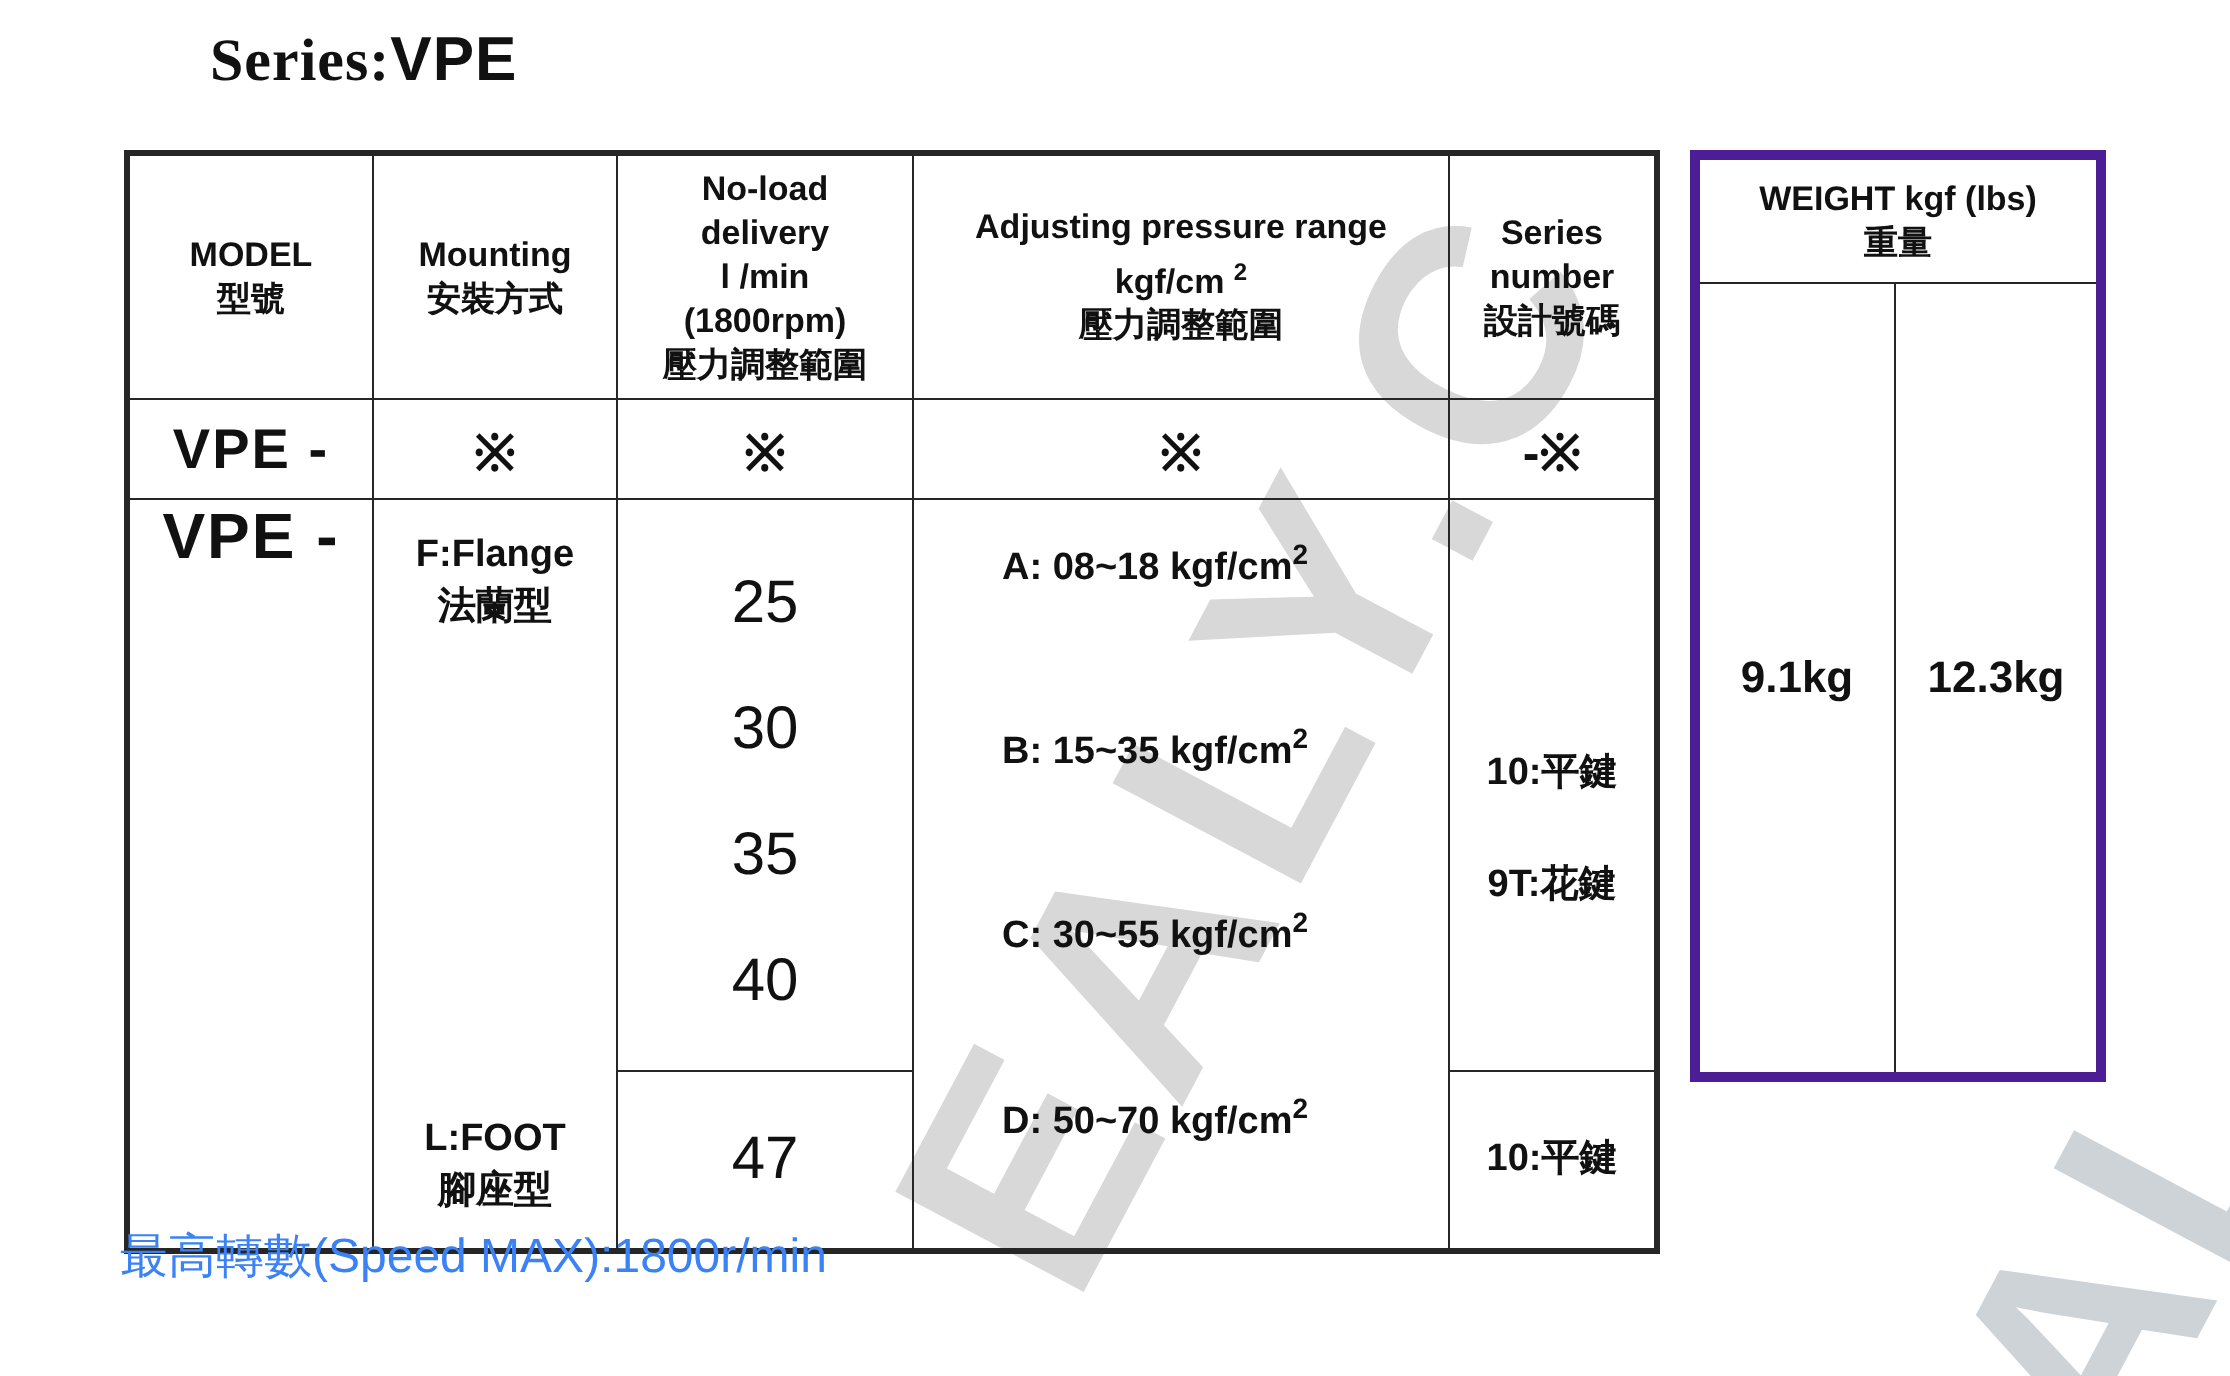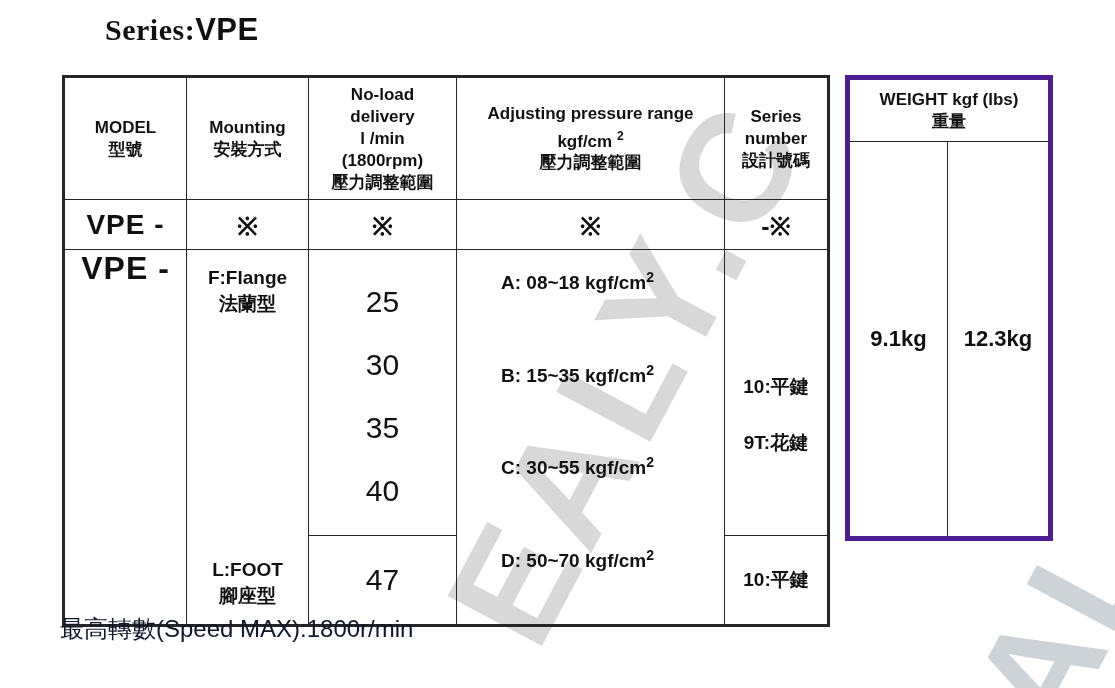--- a/index.html
+++ b/index.html
@@ -63,21 +63,21 @@
   .pressure-item sup { font-size:14px; font-weight:bold; }
 
   .design-inner { gap:32px; padding-top:46px; box-sizing:border-box; }
   .design-item  { font-weight:bold; font-size:19px; line-height:24px; white-space:nowrap; }
 
   .weight-title { font-weight:bold; font-size:17px; line-height:22px; }
   .weight-col-label { font-weight:bold; font-size:18px; }
   .weight-value { font-size:22px; }
 
   
-  .notes { position:absolute; left:60px; top:615px; z-index:1; font-size:24px; line-height:28px; color:#0f172a; }
+  .notes { position:absolute; left:60px; top:615px; z-index:1; font-size:24px; line-height:28px; color:#3b82f6; }
 </style>
 </head>
 <body>
 
 <div class="page">
 
   <div class="watermark wm-main" style="color: rgb(216, 216, 216);">EALY.C</div>
   <div class="watermark wm-corner" style="color: rgb(206, 211, 216);">EAL</div>
 
   <div class="title">

